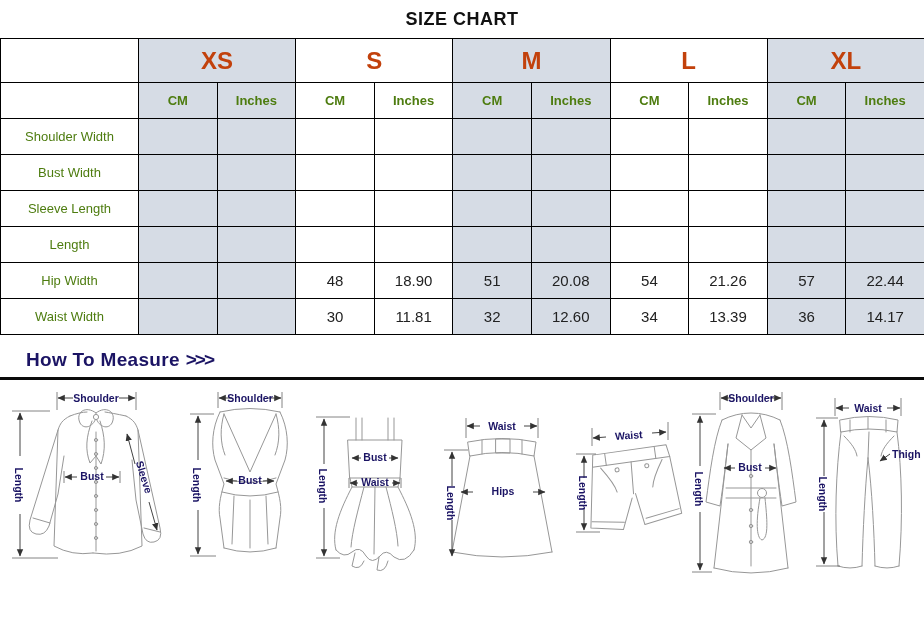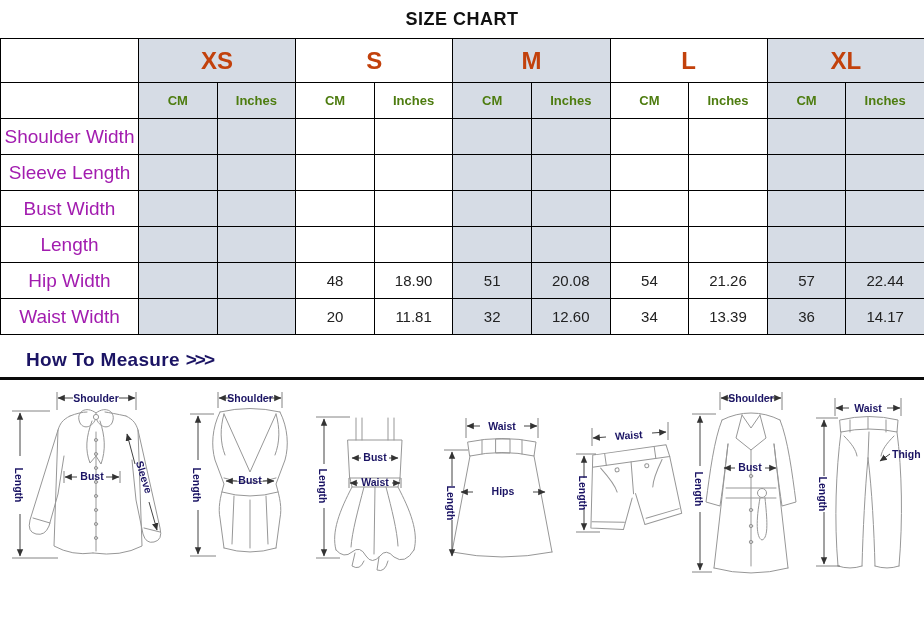--- a/index.html
+++ b/index.html
@@ -18,21 +18,21 @@
   table.size-chart col.c-label { width: 138px; }
   table.size-chart col.c-val { width: 78.6px; }
   table.size-chart col.shaded { background: #d6dce5; }
   table.size-chart th, table.size-chart td {
     border: 1px solid #000; text-align: center; vertical-align: middle;
     padding: 0; overflow: hidden; white-space: nowrap;
   }
   tr.r-size th { height: 44px; font-size: 24px; font-weight: bold; color: #c2410c; }
   tr.r-unit th { height: 36px; font-size: 13px; font-weight: bold; color: #4d7c0f; }
   tbody td { height: 36px; font-size: 15px; font-weight: normal; color: #222; }
-  tbody td.rowlabel { font-size: 19px; color: #a21caf; background: #fff; }
+  tbody td.rowlabel { font-size: 13px; color: #4d7c0f; background: #fff; }
 
   .htm-bar {
     padding: 14px 0 6px 26px;
     border-bottom: 3px solid #0b0b0b;
   }
   .htm-heading { font-size: 19px; font-weight: bold; color: #1b1464; letter-spacing: .3px; }
   .htm-arrows { font-size: 19px; font-weight: bold; color: #1b1464; letter-spacing: -2px; margin-left: 6px; }
 
   .figures-wrap { width: 924px; height: 212px; }
   svg text.lbl {
@@ -94,34 +94,34 @@
       <td></td>
       <td></td>
       <td></td>
       <td></td>
       <td></td>
       <td></td>
       <td></td>
       <td></td>
     </tr>
     <tr>
+      <td class="rowlabel">Bust Width</td>
+      <td></td>
+      <td></td>
+      <td></td>
+      <td></td>
+      <td></td>
+      <td></td>
+      <td></td>
+      <td></td>
+      <td></td>
+      <td></td>
+    </tr>
+    <tr>
       <td class="rowlabel">Sleeve Length</td>
-      <td></td>
-      <td></td>
-      <td></td>
-      <td></td>
-      <td></td>
-      <td></td>
-      <td></td>
-      <td></td>
-      <td></td>
-      <td></td>
-    </tr>
-    <tr>
-      <td class="rowlabel">Bust Width</td>
       <td></td>
       <td></td>
       <td></td>
       <td></td>
       <td></td>
       <td></td>
       <td></td>
       <td></td>
       <td></td>
       <td></td>
@@ -149,21 +149,21 @@
       <td>20.08</td>
       <td>54</td>
       <td>21.26</td>
       <td>57</td>
       <td>22.44</td>
     </tr>
     <tr>
       <td class="rowlabel">Waist Width</td>
       <td></td>
       <td></td>
-      <td>20</td>
+      <td>30</td>
       <td>11.81</td>
       <td>32</td>
       <td>12.60</td>
       <td>34</td>
       <td>13.39</td>
       <td>36</td>
       <td>14.17</td>
     </tr>
   </tbody>
 </table>

